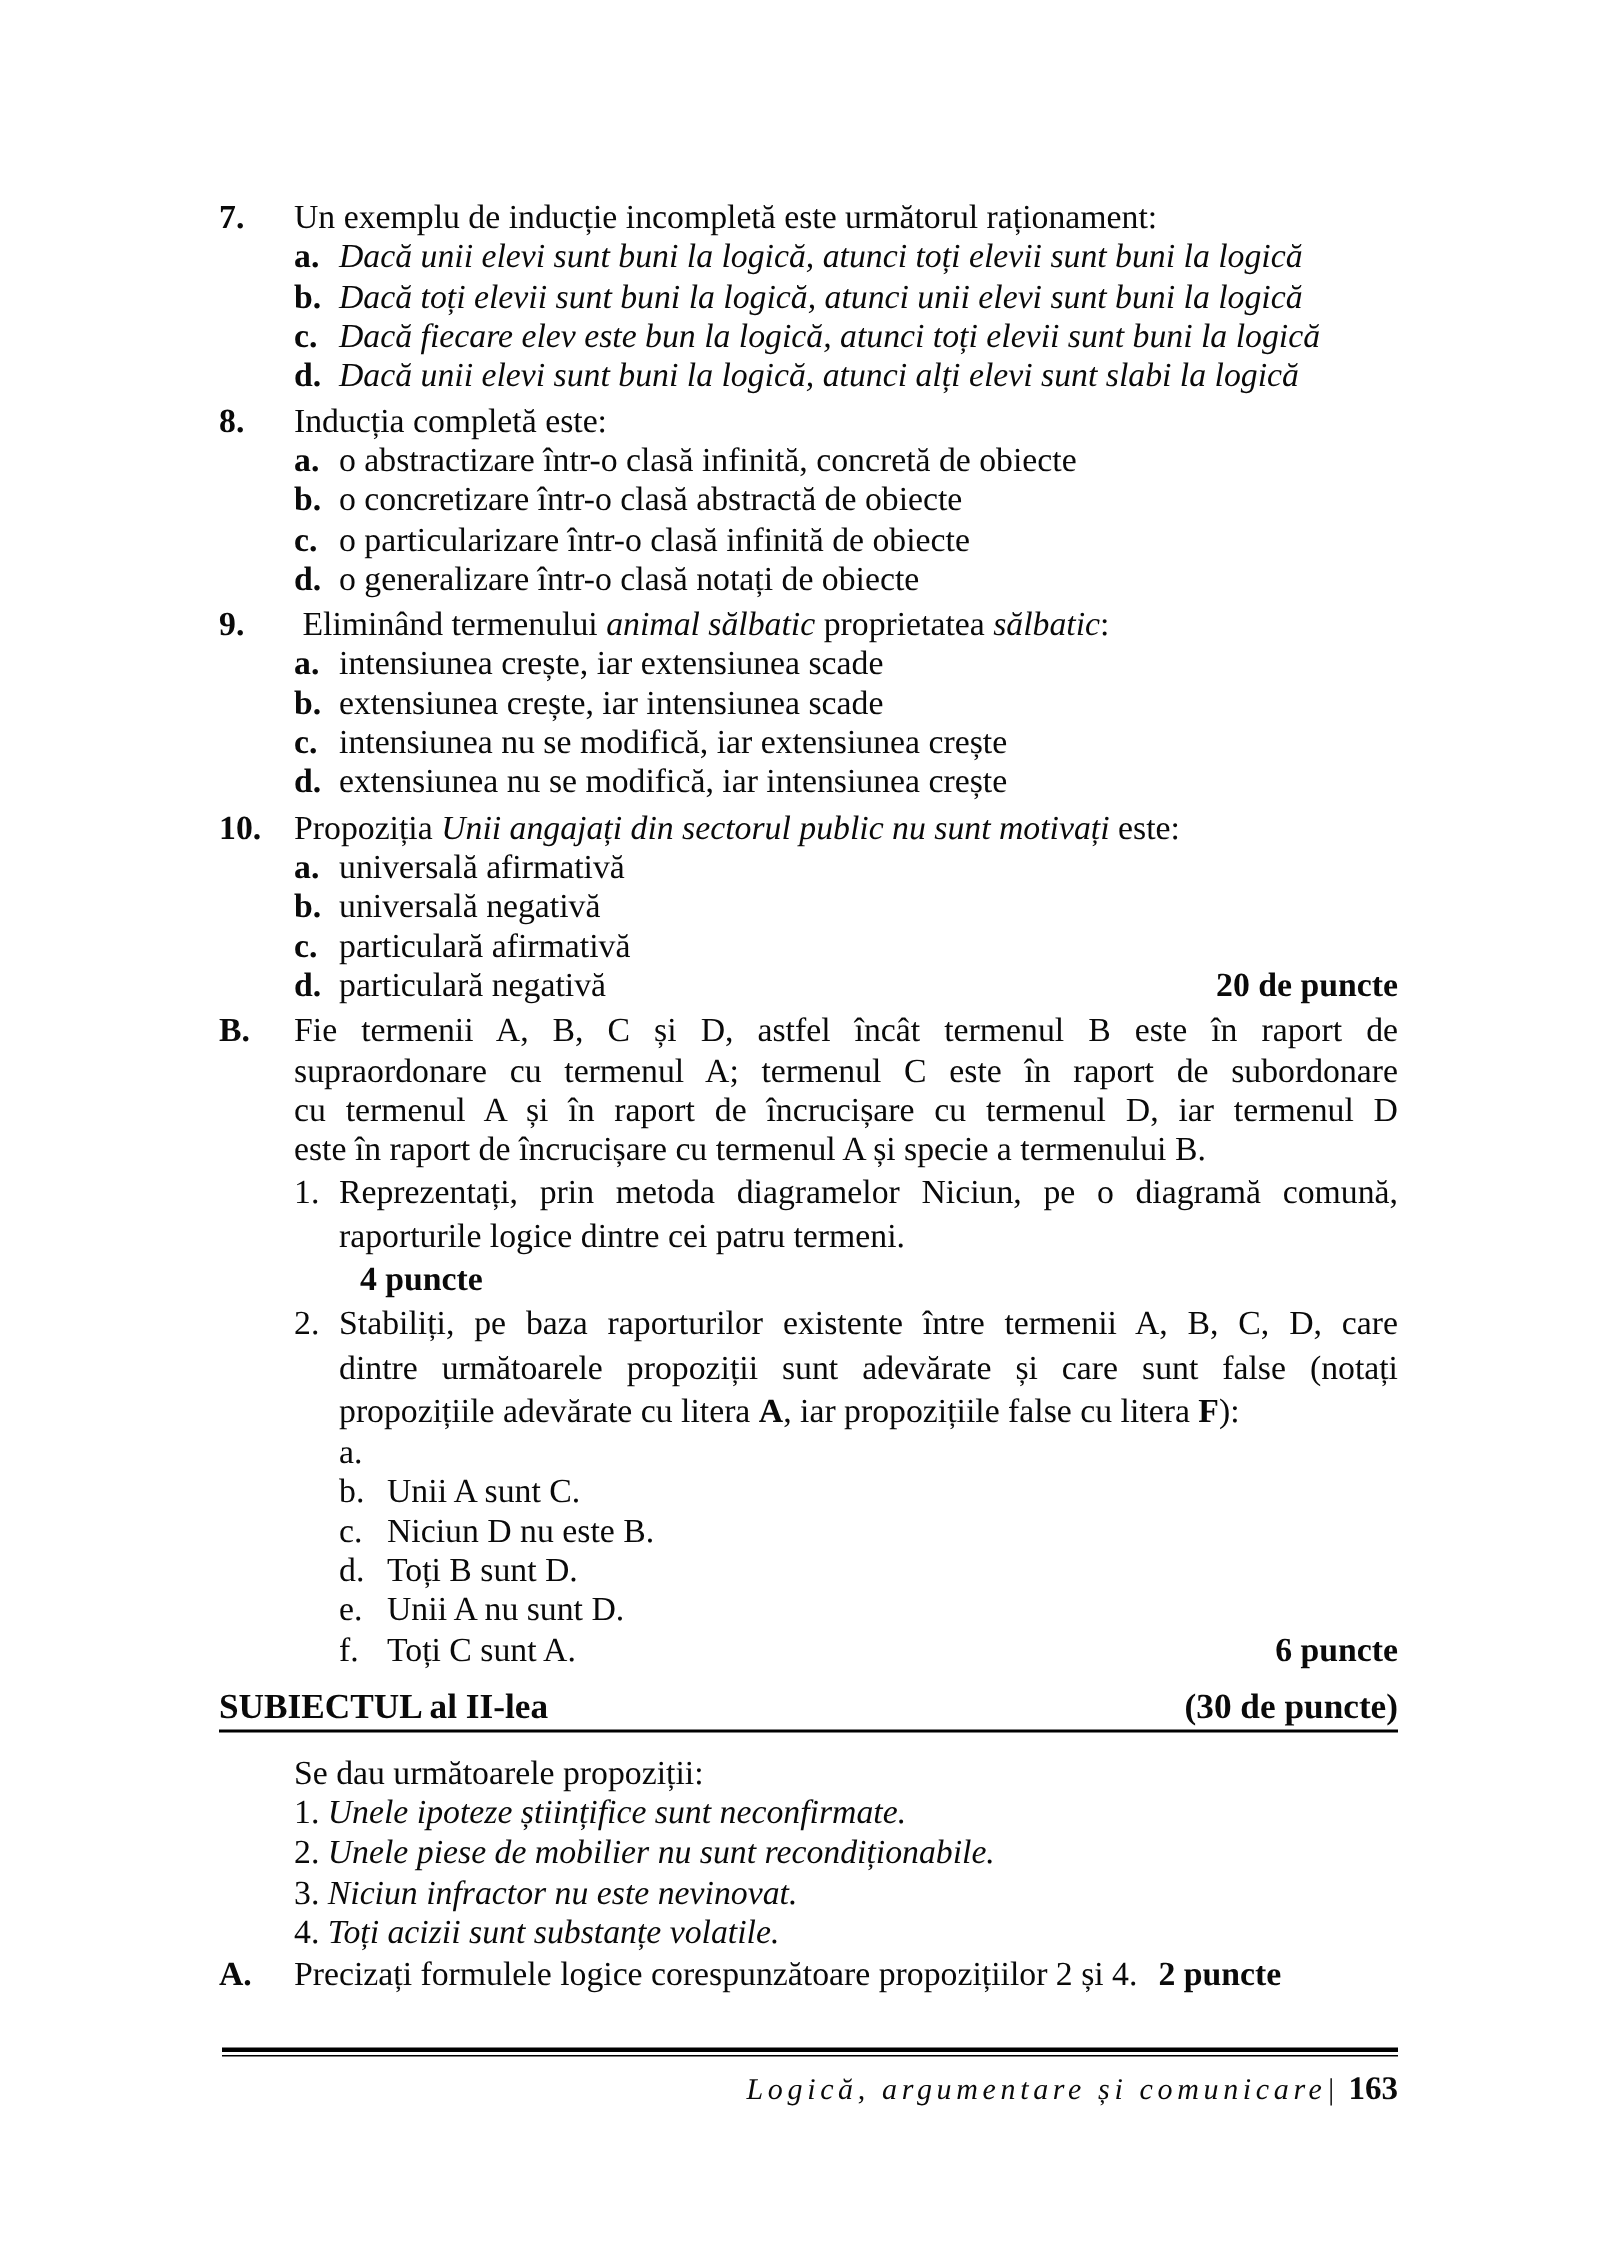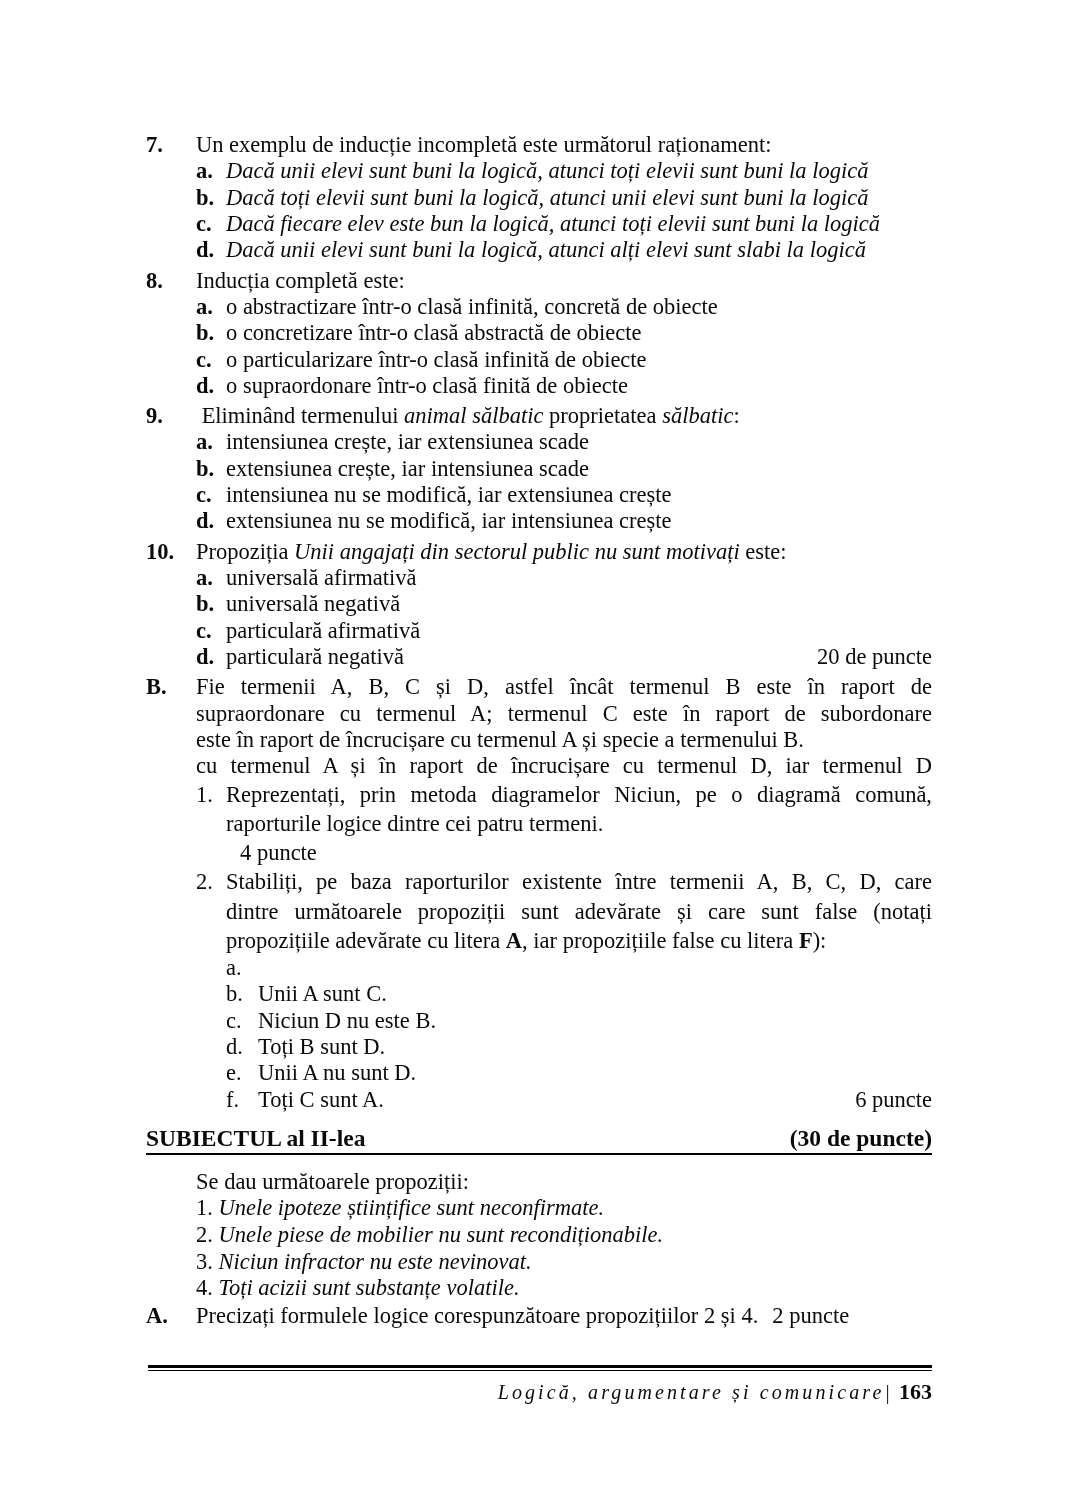--- a/index.html
+++ b/index.html
@@ -62,21 +62,21 @@
   }
   .atext {
     flex: 1 1 auto;
     display: flex;
     justify-content: space-between;
     align-items: baseline;
   }
   .italic { font-style: italic; }
   .bold   { font-weight: bold; }
   .pts {
-    font-weight: normal;
+    font-weight: bold;
     white-space: nowrap;
     padding-left: 14px;
   }
 
   
   .srow {
     display: flex;
     align-items: baseline;
     font-size: 22.5px;
     line-height: 1.17;
@@ -271,21 +271,21 @@
         </div>
         <div class="arow">
           <span class="aletter">c.</span>
           <span class="atext">
               <span>o particularizare într-o clasă infinită de obiecte</span>
             </span>
         </div>
         <div class="arow">
           <span class="aletter">d.</span>
           <span class="atext">
-              <span>o supraordonare într-o clasă finită de obiecte</span>
+              <span>o generalizare într-o clasă notați de obiecte</span>
             </span>
         </div>
       </div>
     </div>
 
     <div class="qblock">
       <div class="qrow">
         <span class="qnum">9.</span>
         <span class="qtext"><span class="sp"> Eliminând termenului </span><span class="italic">animal sălbatic</span><span class="sp"> proprietatea </span><span class="italic">sălbatic</span><span>:</span></span>
       </div>
@@ -350,22 +350,22 @@
         </div>
       </div>
     </div>
 
     <div class="qblock">
       <div class="srow">
         <span class="sletter">B.</span>
         <span class="spara">
           <p class="justified-block">Fie termenii A, B, C și D, astfel încât termenul B este în raport de</p>
           <p class="justified-block">supraordonare cu termenul A; termenul C este în raport de subordonare</p>
+          <p class="justified-block">cu termenul A și în raport de încrucișare cu termenul D, iar termenul D</p>
           <p class="justified-block nolast">este în raport de încrucișare cu termenul A și specie a termenului B.</p>
-          <p class="justified-block">cu termenul A și în raport de încrucișare cu termenul D, iar termenul D</p>
         </span>
       </div>
 
       <div class="subrow">
         <span class="subnum">1.</span>
         <span class="subtext">
           <div class="justified-block">Reprezentați, prin metoda diagramelor Niciun, pe o diagramă comună,</div>
           <div class="withpts">
             <span>raporturile logice dintre cei patru termeni.</span>
             <span class="pts">4 puncte</span>

